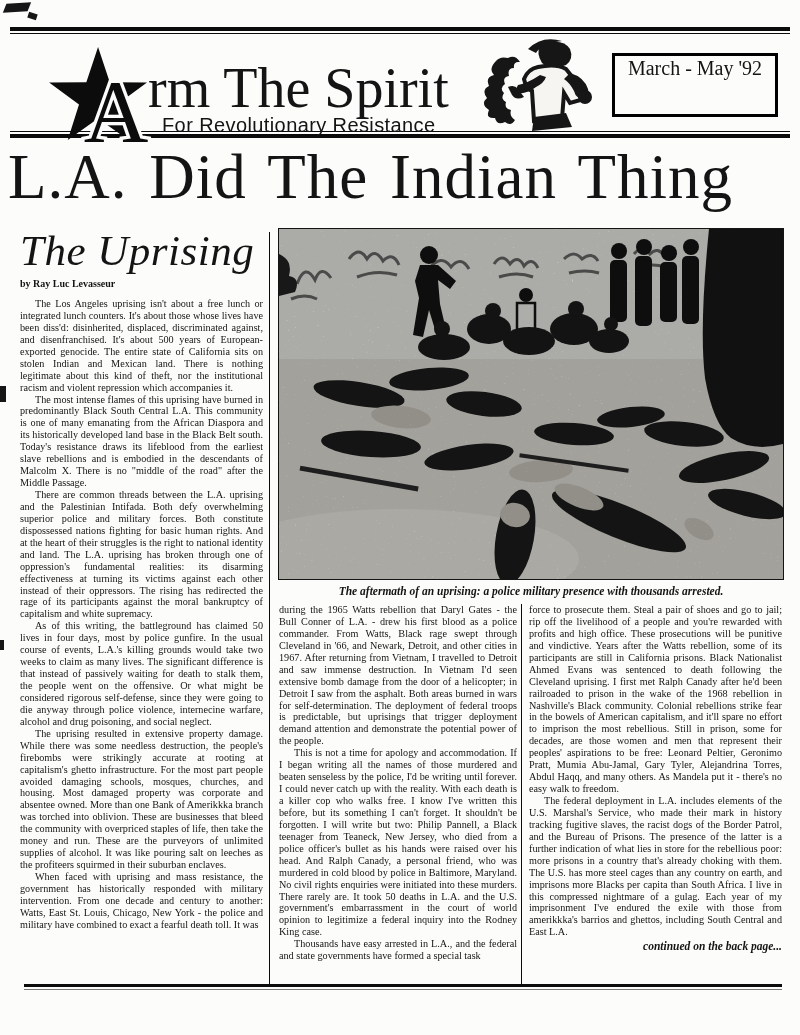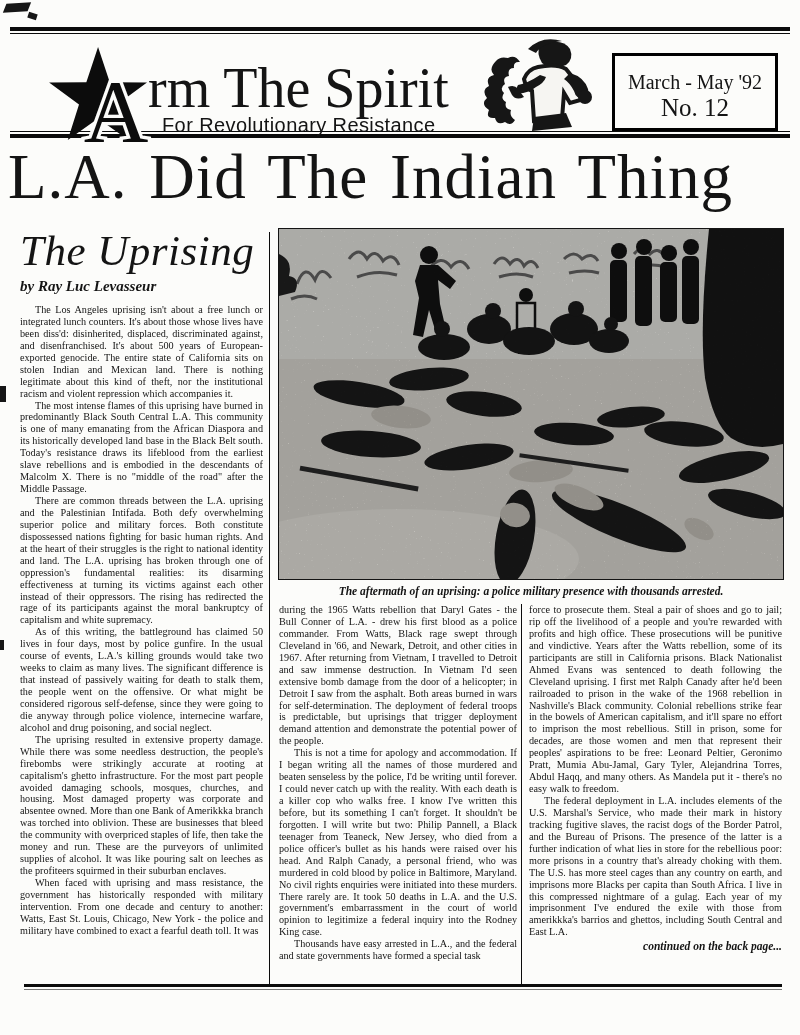--- a/index.html
+++ b/index.html
@@ -16,39 +16,39 @@
     position:absolute;left:148px;top:60px;font-size:56px;line-height:1;
     letter-spacing:0px;white-space:nowrap;
   }
   .m-subtitle{
     position:absolute;left:162px;top:114px;
     font-family:"Liberation Sans",sans-serif;font-size:20px;letter-spacing:.4px;
   }
   .molotov-figure{position:absolute;left:482px;top:33px;width:128px;height:100px;}
   .issue-box{
     position:absolute;left:612px;top:53px;width:160px;height:58px;
-    border:3px solid #000;text-align:center;padding-top:14px;background:#fcfcfa;
+    border:3px solid #000;text-align:center;padding-top:0;background:#fcfcfa;
   }
   .issue-date{font-size:20px;line-height:1.2;white-space:nowrap;}
   .issue-no{font-size:25px;line-height:1.1;}
 
   
   .headline{
     position:absolute;left:8px;top:146px;width:788px;
     font-size:63px;line-height:1;letter-spacing:1px;word-spacing:5px;
     white-space:nowrap;
   }
 
   
   .col{position:absolute;overflow:hidden;}
   .col1{left:20px;top:229px;width:243px;height:754px;}
   .col2{left:279px;top:604px;width:238px;height:380px;}
   .col3{left:529px;top:604px;width:253px;height:380px;}
   .article-title{font-size:43px;line-height:1;margin:0 0 6px 0;font-weight:normal;letter-spacing:.5px;font-style:italic;}
-  .byline{font-size:15px;font-weight:bold;margin:0 0 9px 0;font-style:italic;}
+  .byline{font-size:10px;font-weight:bold;margin:0 0 9px 0;}
   .body-text p{
     margin:0;font-size:10.2px;line-height:1.17;text-align:justify;
     text-indent:15px;
   }
   .body-text p.no-indent{text-indent:0;}
   .continued{
     text-align:right;font-weight:bold;font-style:italic;font-size:11.5px;margin-top:2px;
   }
 
   
@@ -114,21 +114,20 @@
     <path d="M88,40 q14,4 18,16 q2,8 -4,10 q-8,0 -10,-8 q-4,-8 -10,-12 Z" fill="#161616"></path>
     <circle cx="103" cy="64" r="7" fill="#161616"></circle>
 
     <path d="M58,42 q-12,8 -22,10 l-4,8 q12,2 22,-6 q8,-4 10,-10 Z" fill="#161616"></path>
 
     <path d="M52,84 l32,-4 6,14 -40,4 Z" fill="#161616"></path>
   </svg>
 
   <div class="issue-box">
     <div class="issue-date">March - May '92</div>
-    <div class="issue-no">No. 12</div>
   </div>
 
   <div class="headline">L.A. Did The Indian Thing</div>
 
   <div class="rule r-vert1"></div>
   <div class="rule r-vert2"></div>
   <div class="rule r-bottom"></div>
   <div class="rule r-bottom2"></div>
 
   <div class="col col1">

